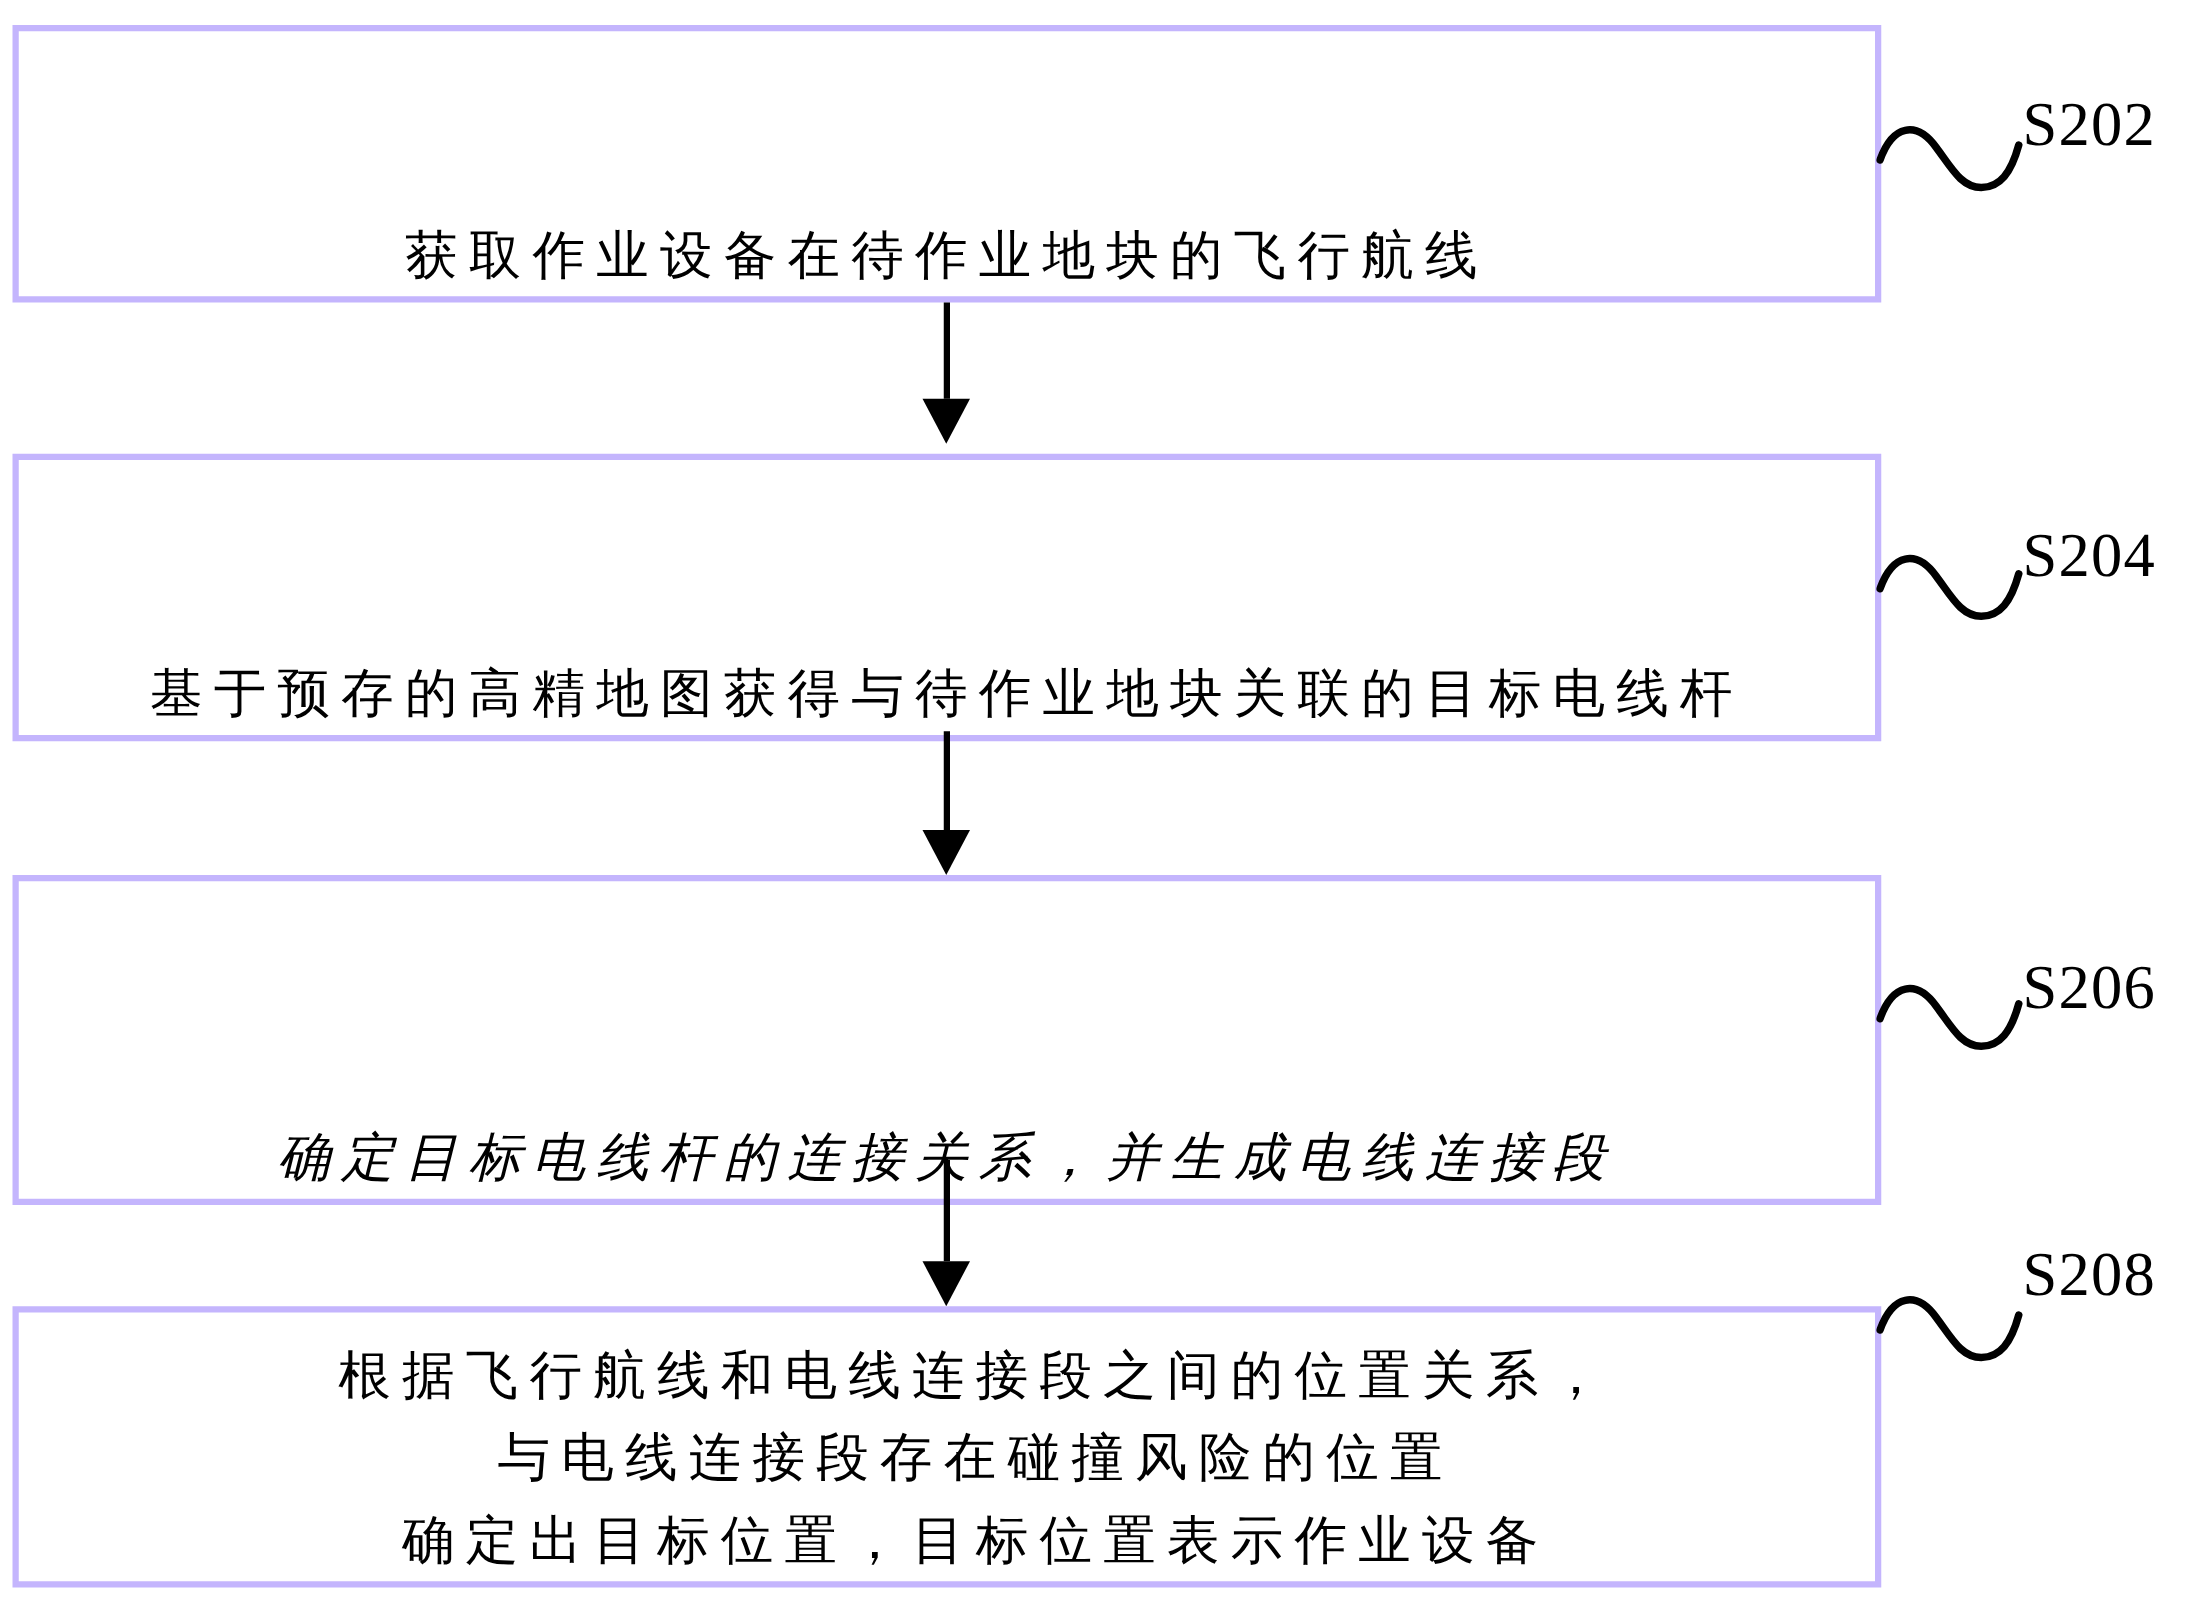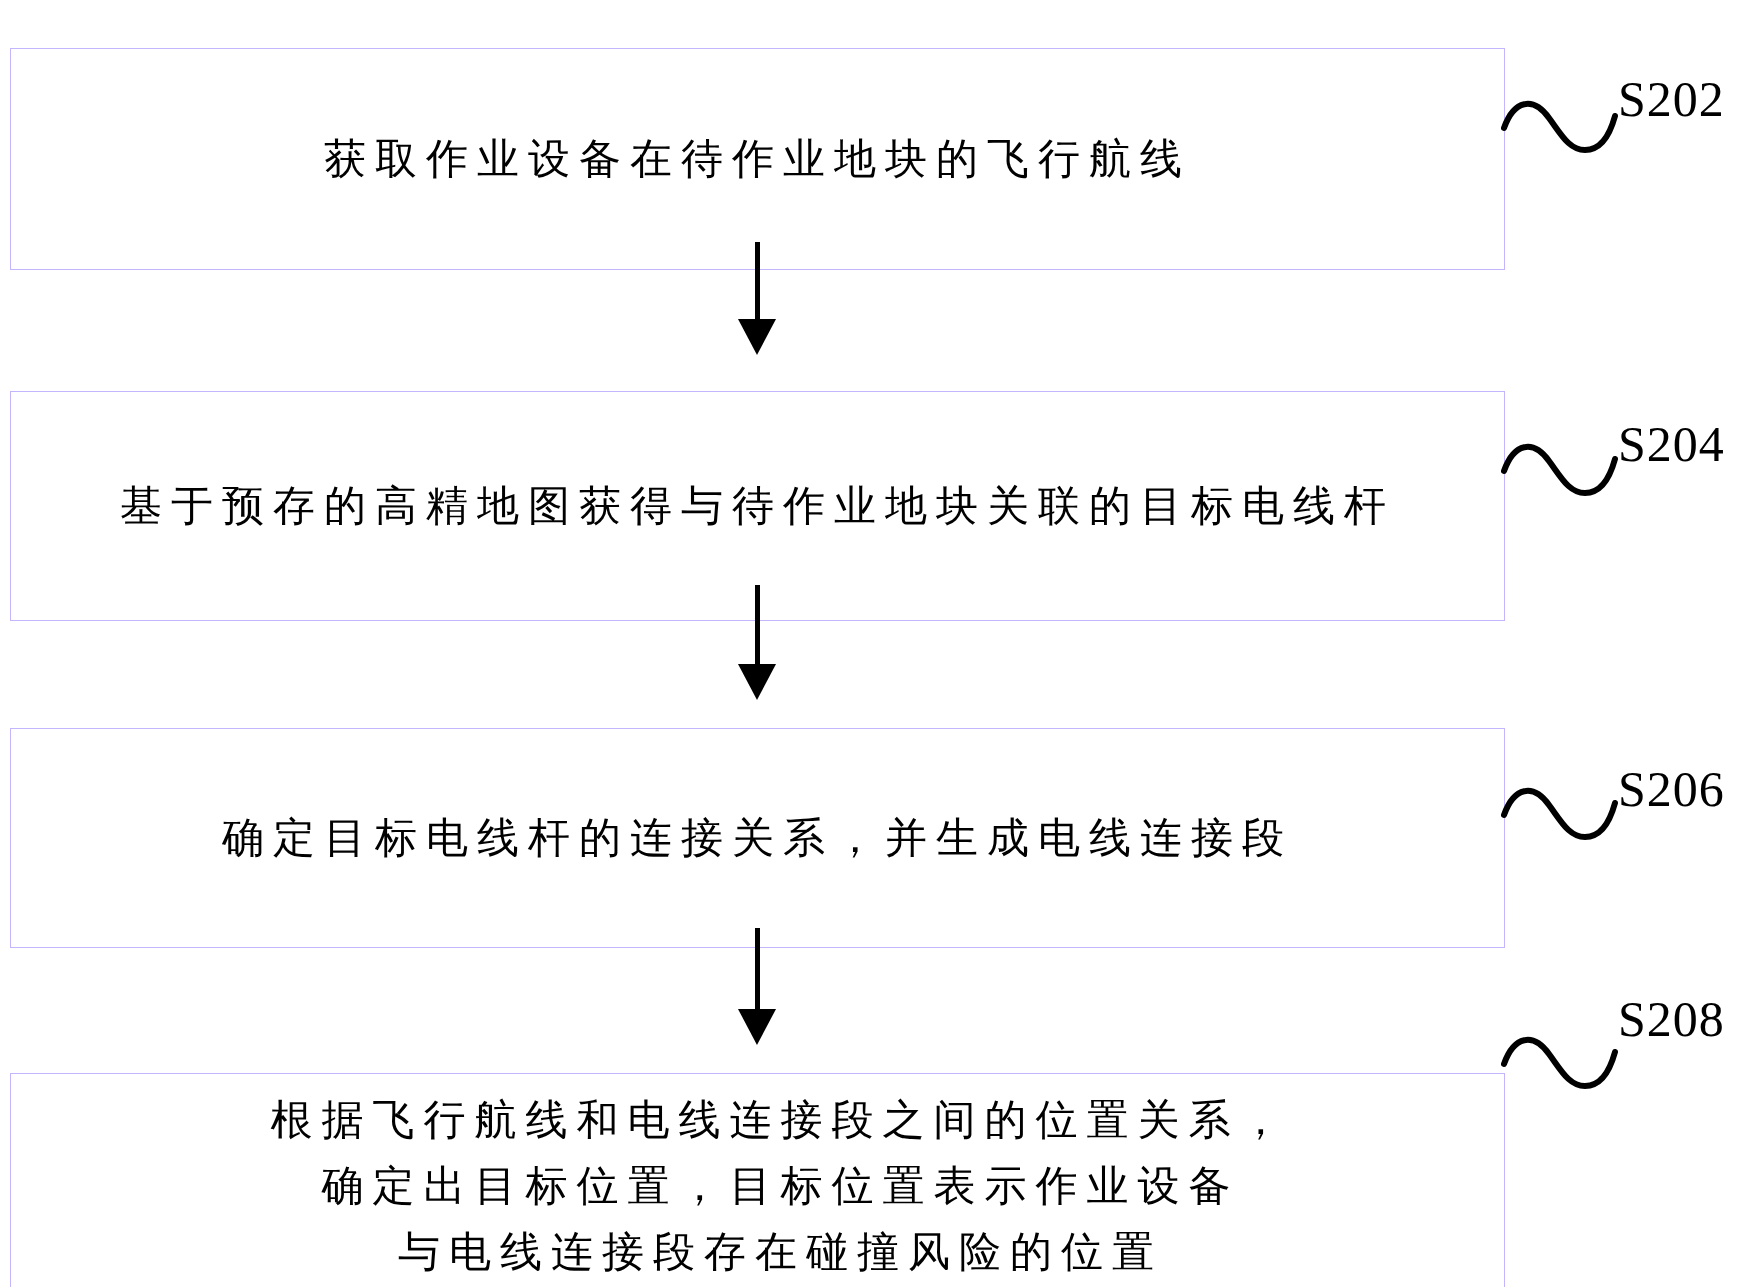--- a/index.html
+++ b/index.html
@@ -12,27 +12,26 @@
     width: 1756px;
     height: 1287px;
     background: #ffffff;
     overflow: hidden;
     font-family: "DejaVu Sans", sans-serif;
   }
   .flow-box {
     position: absolute;
     left: 10px;
     width: 1495px;
-    border: 1px solid #c4b5fd;
+    border: 5px solid #c4b5fd;
     box-sizing: border-box;
     background: #ffffff;
     display: flex;
-    align-items: center;
+    align-items: flex-end;
     justify-content: center;
-    margin-top: 28px;
   }
   .box-lines {
     width: 100%;
     text-align: center;
     color: #000000;
     font-size: 42px;
     letter-spacing: 9px;
     line-height: 66px;
   }
   .flow-arrow {
@@ -99,40 +98,40 @@
   <svg class="squiggle" style="top:435px;" viewBox="0 0 132 72">
     <path d="M 3 36 C 13 8, 32 4, 48 26 C 60 42, 68 58, 84 58 C 99 58, 108 46, 114 24" fill="none" stroke="#000000" stroke-width="6" stroke-linecap="round"></path>
   </svg>
   <div class="step-label" style="top:415px;">S204</div>
 
   <div class="flow-arrow" style="left:738px;top:585px;height:115px;">
     <div class="arrow-stem"></div>
     <div class="arrow-head"></div>
   </div>
 
-  <div class="flow-box" style="top:700px;height:220px;">
+  <div class="flow-box" style="top:700px;height:264px;font-style:italic;">
     <div class="box-lines">
       <div>确定目标电线杆的连接关系，并生成电线连接段</div>
     </div>
   </div>
   <svg class="squiggle" style="top:779px;" viewBox="0 0 132 72">
     <path d="M 3 36 C 13 8, 32 4, 48 26 C 60 42, 68 58, 84 58 C 99 58, 108 46, 114 24" fill="none" stroke="#000000" stroke-width="6" stroke-linecap="round"></path>
   </svg>
   <div class="step-label" style="top:760px;">S206</div>
 
   <div class="flow-arrow" style="left:738px;top:928px;height:117px;">
     <div class="arrow-stem"></div>
     <div class="arrow-head"></div>
   </div>
 
   <div class="flow-box" style="top:1045px;height:225px;padding-left:46px;">
     <div class="box-lines">
       <div>根据飞行航线和电线连接段之间的位置关系，</div>
+      <div>与电线连接段存在碰撞风险的位置</div>
       <div>确定出目标位置，目标位置表示作业设备</div>
-      <div>与电线连接段存在碰撞风险的位置</div>
     </div>
   </div>
   <svg class="squiggle" style="top:1028px;" viewBox="0 0 132 72">
     <path d="M 3 36 C 13 8, 32 4, 48 26 C 60 42, 68 58, 84 58 C 99 58, 108 46, 114 24" fill="none" stroke="#000000" stroke-width="6" stroke-linecap="round"></path>
   </svg>
   <div class="step-label" style="top:990px;">S208</div>
 
 </div>
 
 </body></html>

